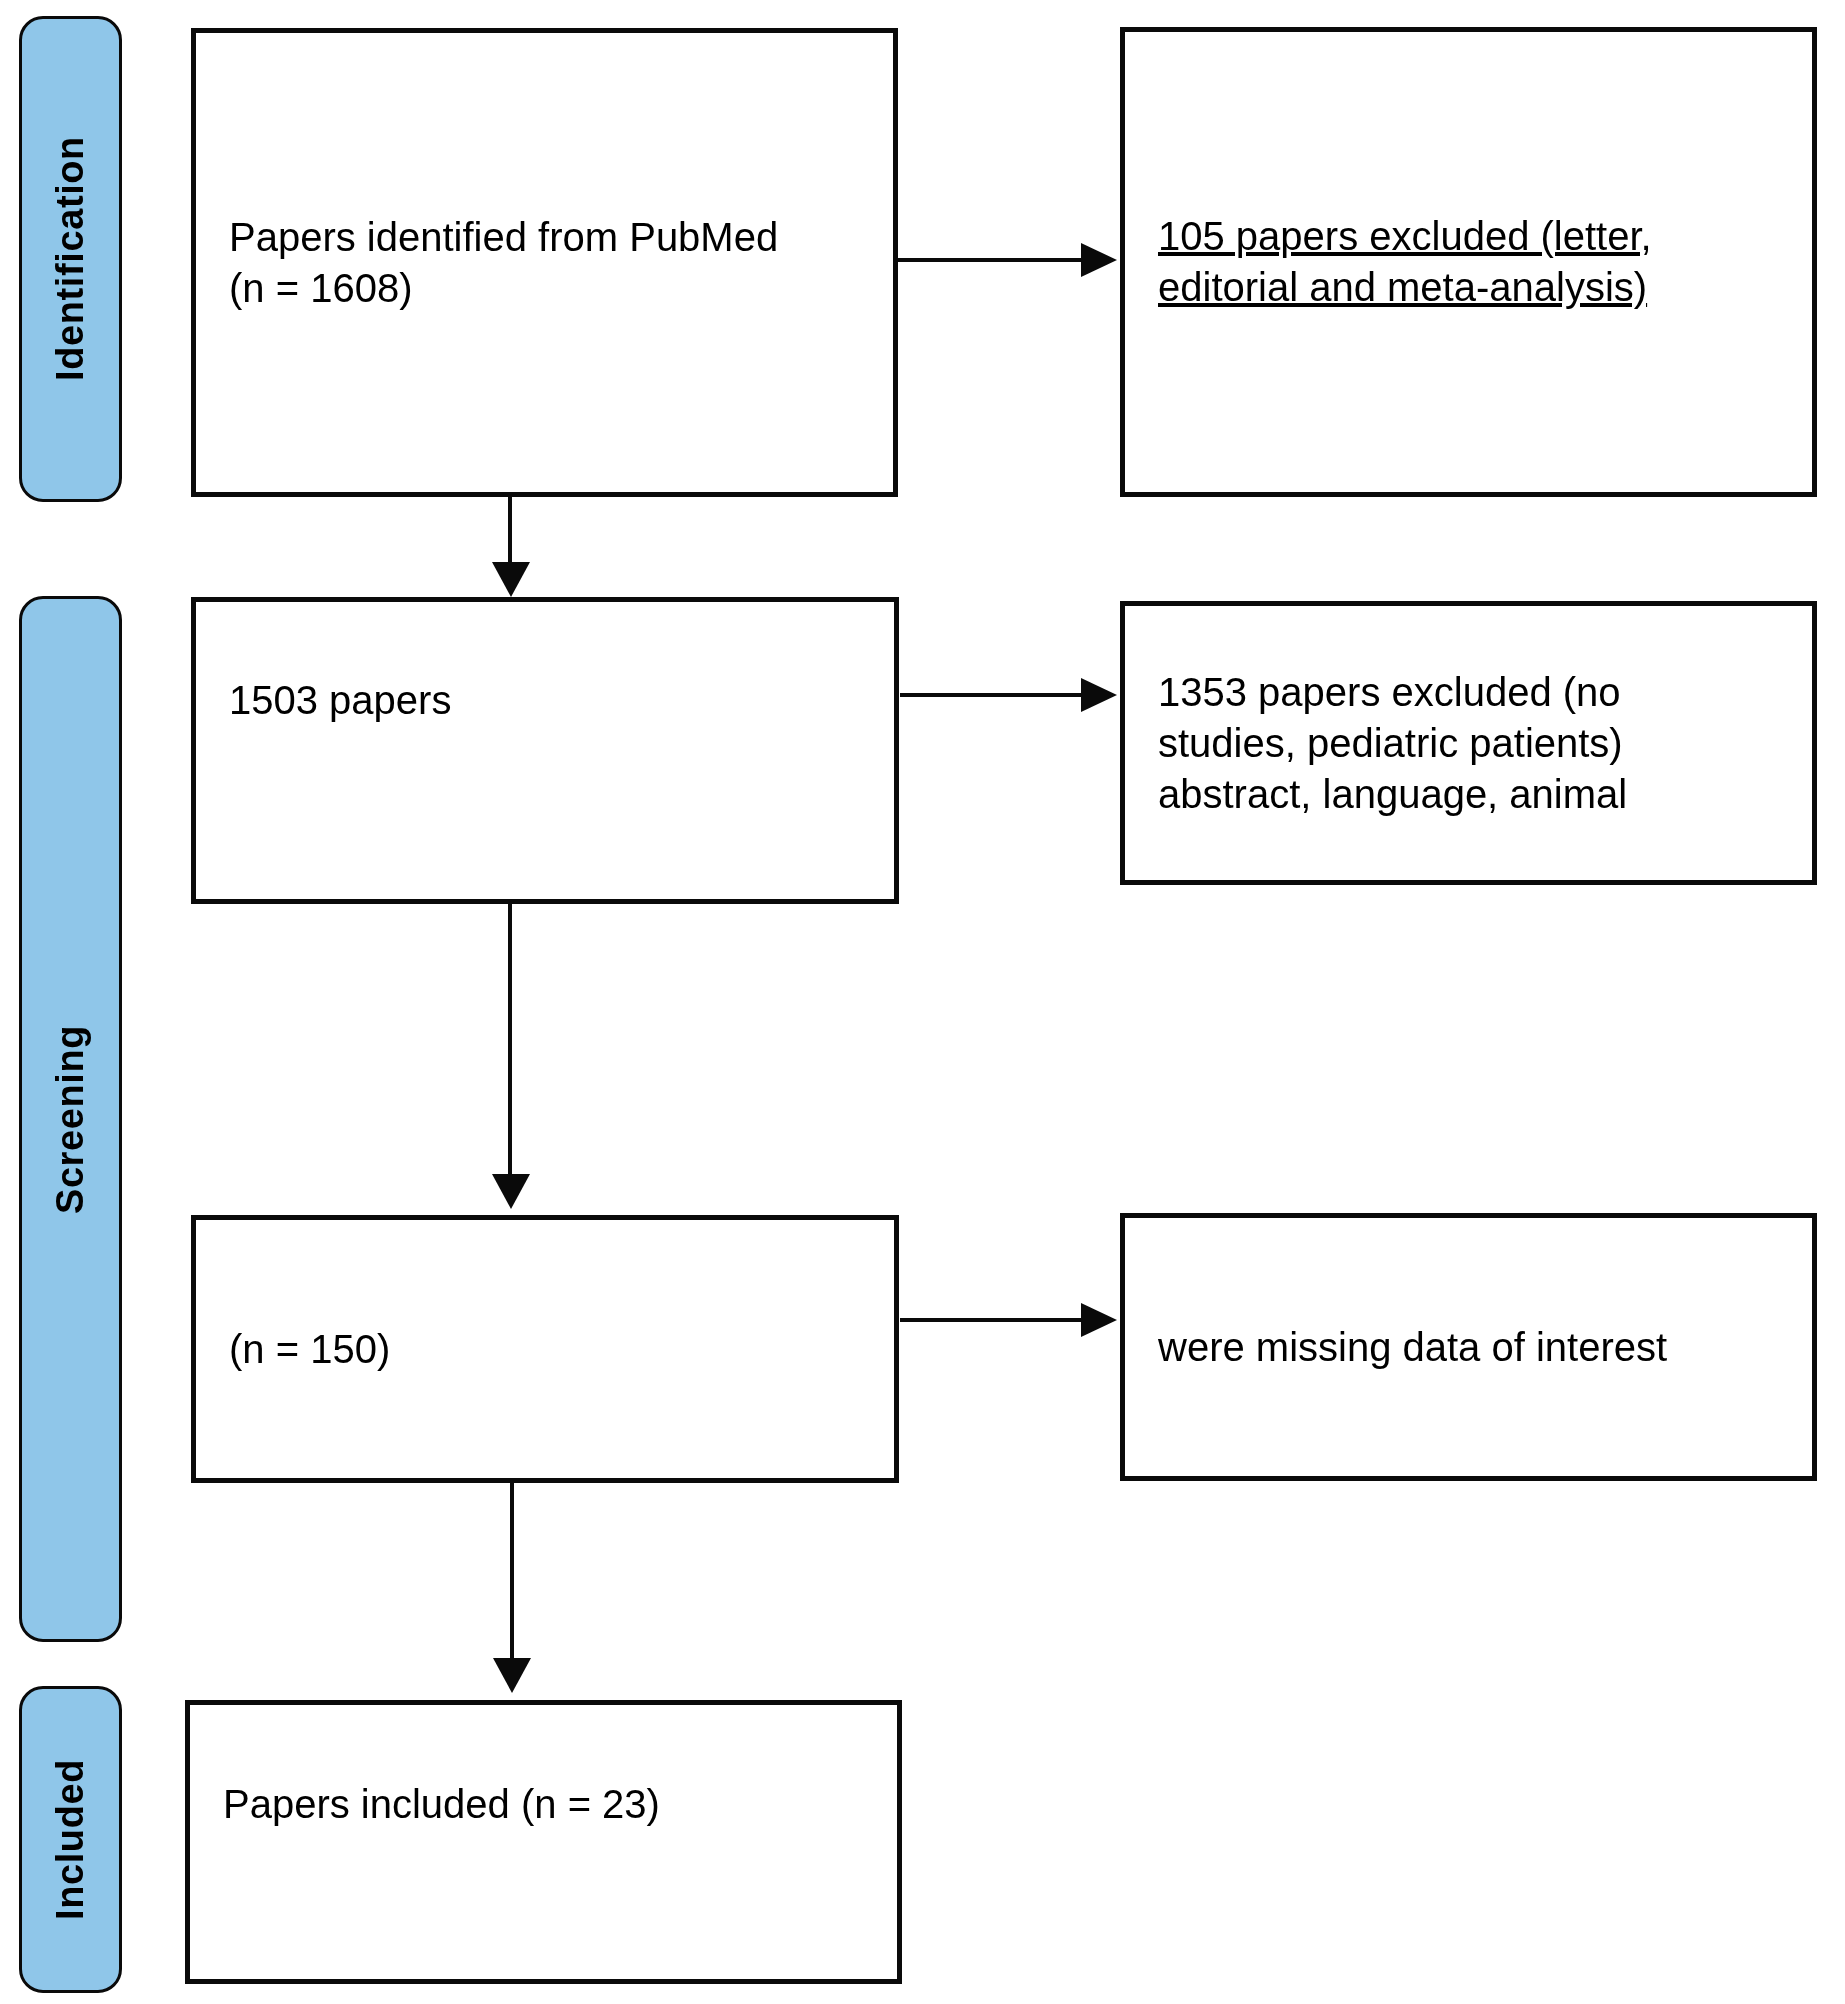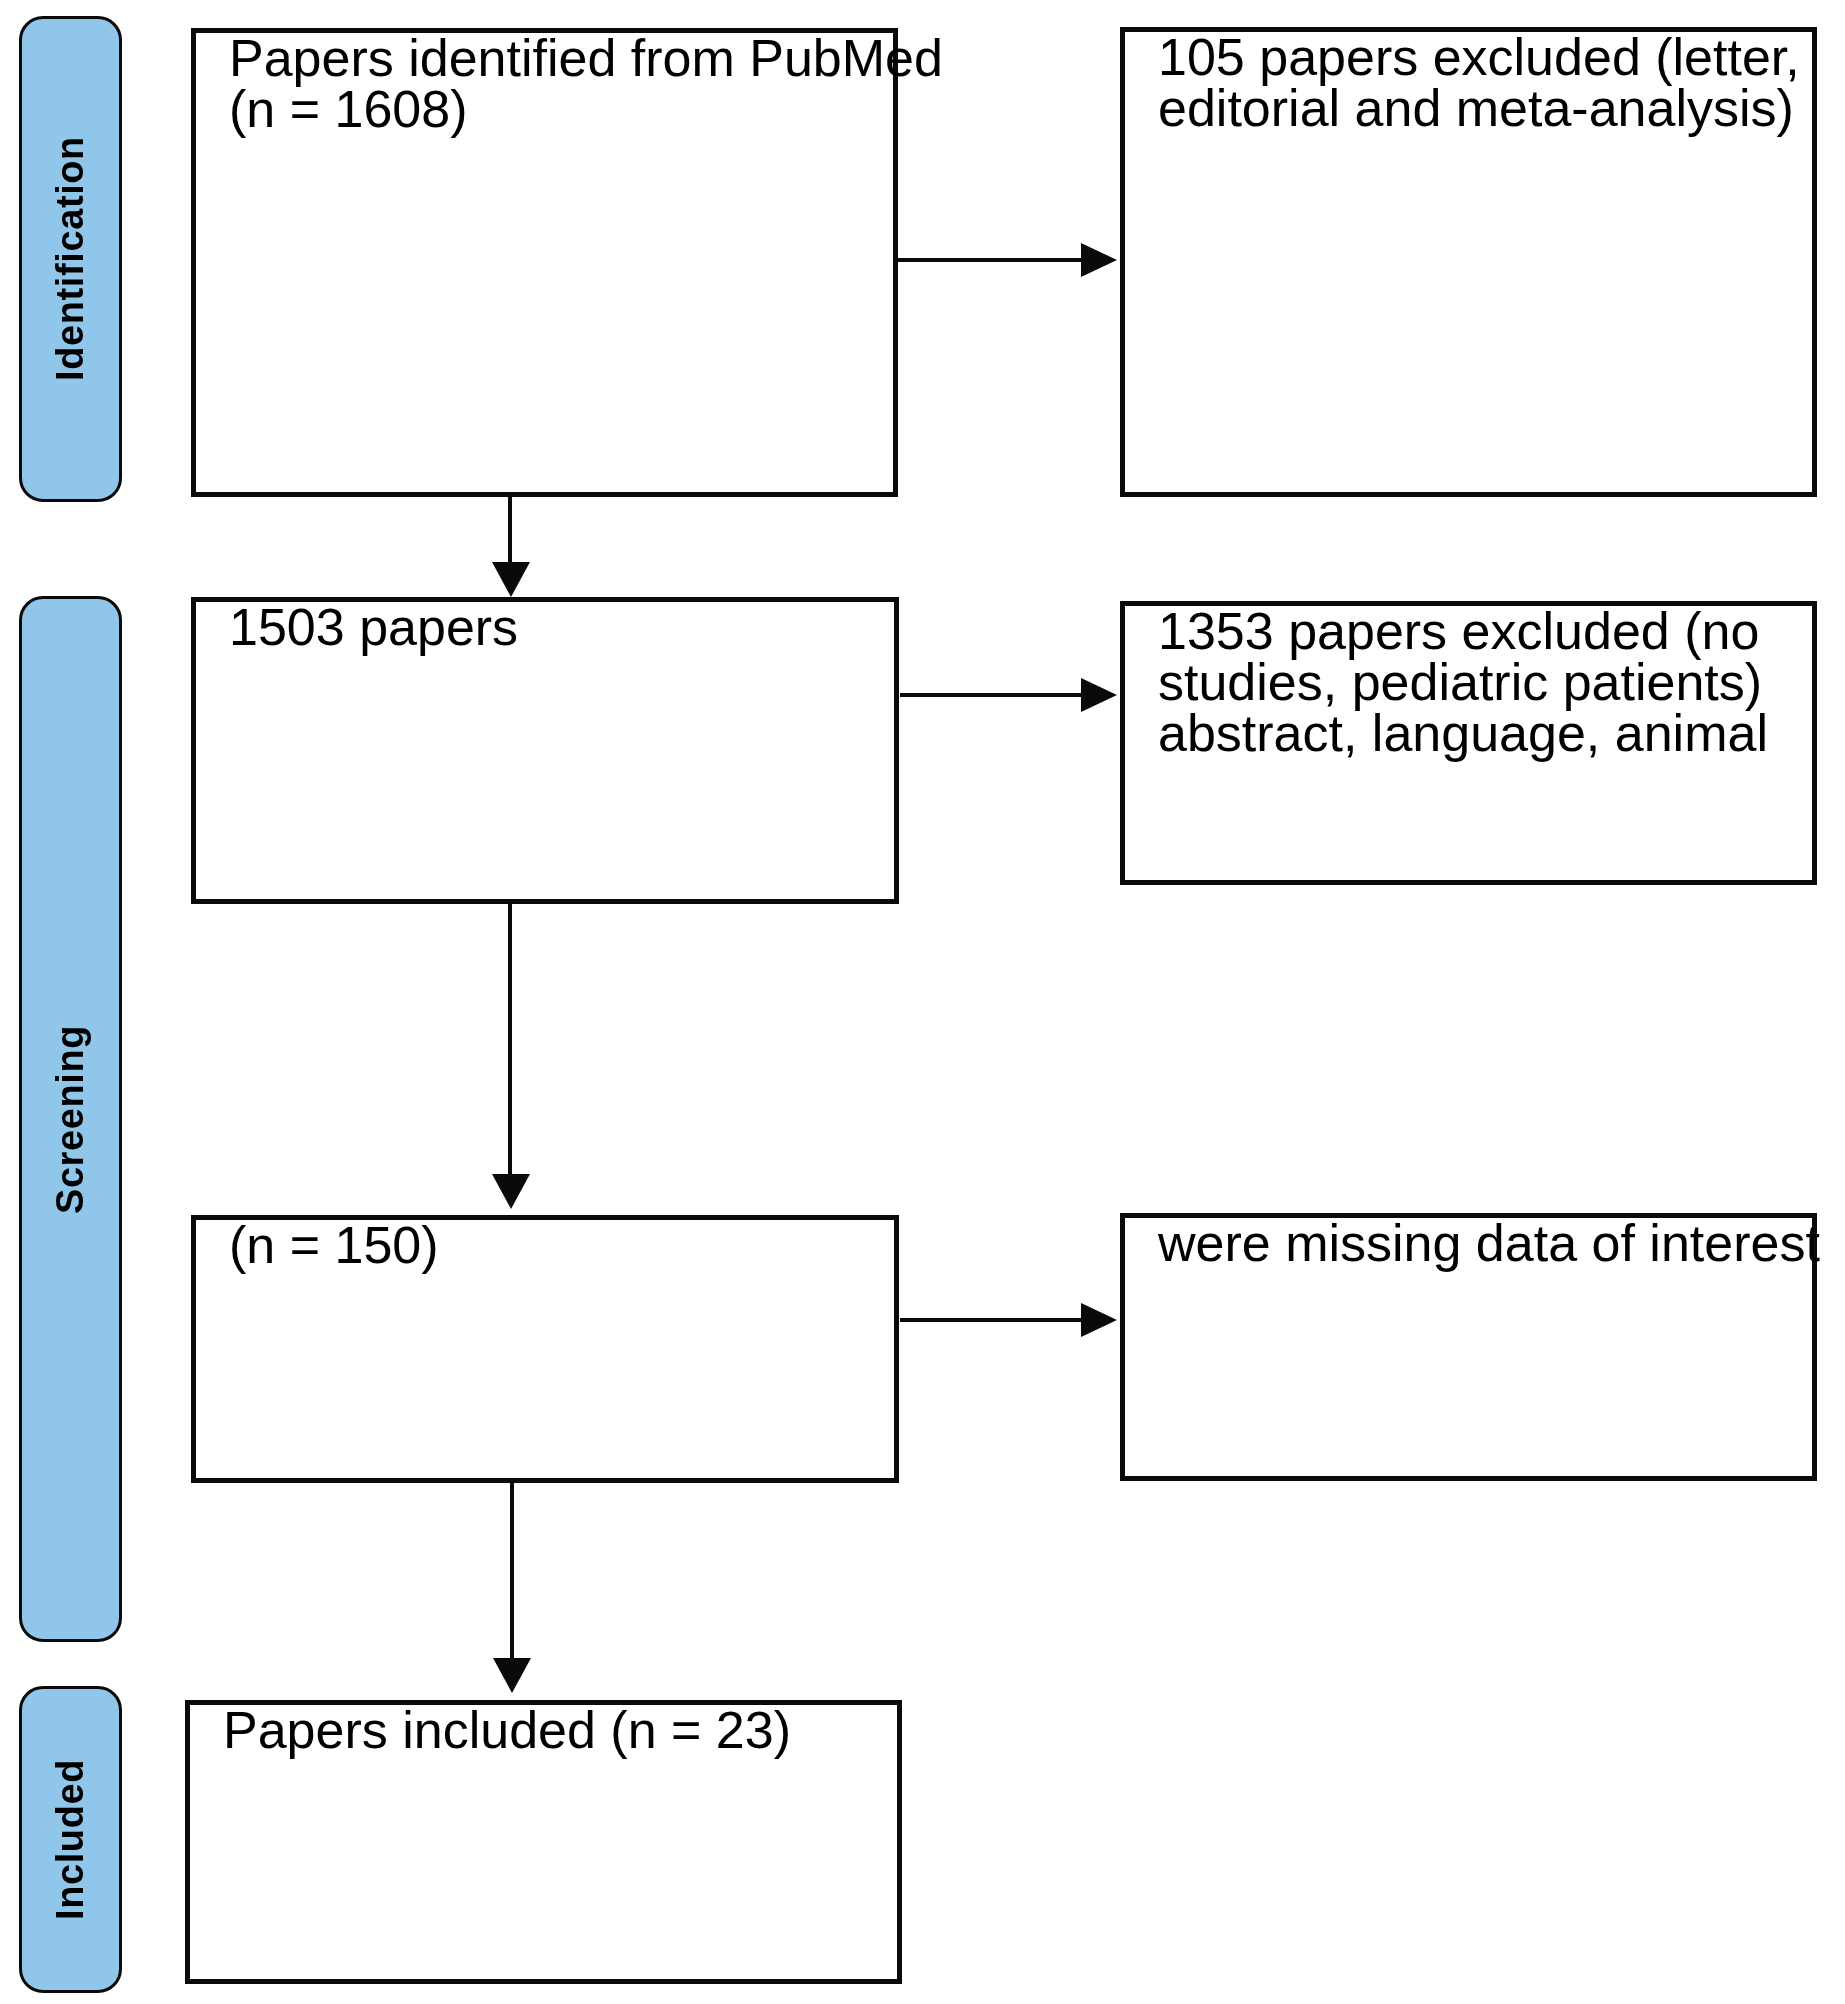--- a/index.html
+++ b/index.html
@@ -46,31 +46,31 @@
   #bar-included       { top: 1686px; height: 307px; }
 
   
   .flow-box {
     position: absolute;
     background: #fff;
     border: 5.6px solid var(--line-color);
     box-sizing: border-box;
     display: flex;
     flex-direction: column;
-    justify-content: flex-start;
+    justify-content: center;
     padding-left: 33px;
     padding-right: 17.6px;
     color: #000;
-    font-size: 52px;
+    font-size: 40px;
     line-height: 51px;
   }
   .flow-box .tline { white-space: nowrap; }
 
   #box-identified { left: 191px;  top: 28px;   width: 707px; height: 469px; }
-  #box-excluded1  { left: 1120px; top: 27px;   width: 697px; height: 470px; }
+  #box-excluded1  { left: 1120px; top: 27px;   width: 697px; height: 470px; text-decoration: underline; }
   #box-screened   { left: 191px;  top: 597px;  width: 708px; height: 307px; padding-bottom: 100px; }
   #box-excluded2  { left: 1120px; top: 601px;  width: 697px; height: 284px; }
   #box-assessed   { left: 191px;  top: 1215px; width: 708px; height: 268px; }
   #box-excluded3  { left: 1120px; top: 1213px; width: 697px; height: 268px; }
   #box-included   { left: 185px;  top: 1700px; width: 717px; height: 284px; padding-bottom: 76px; }
 
   
   .shaft-v { position: absolute; width: 3.8px;  background: var(--line-color); }
   .shaft-h { position: absolute; height: 3.8px; background: var(--line-color); }
   .head-down {

